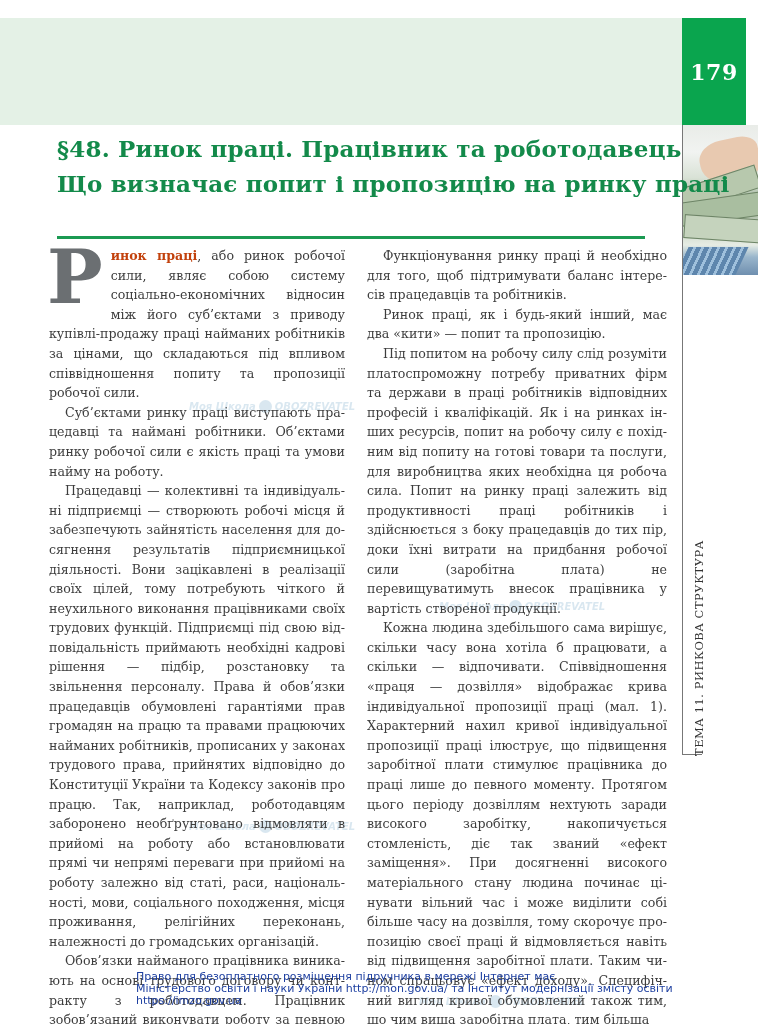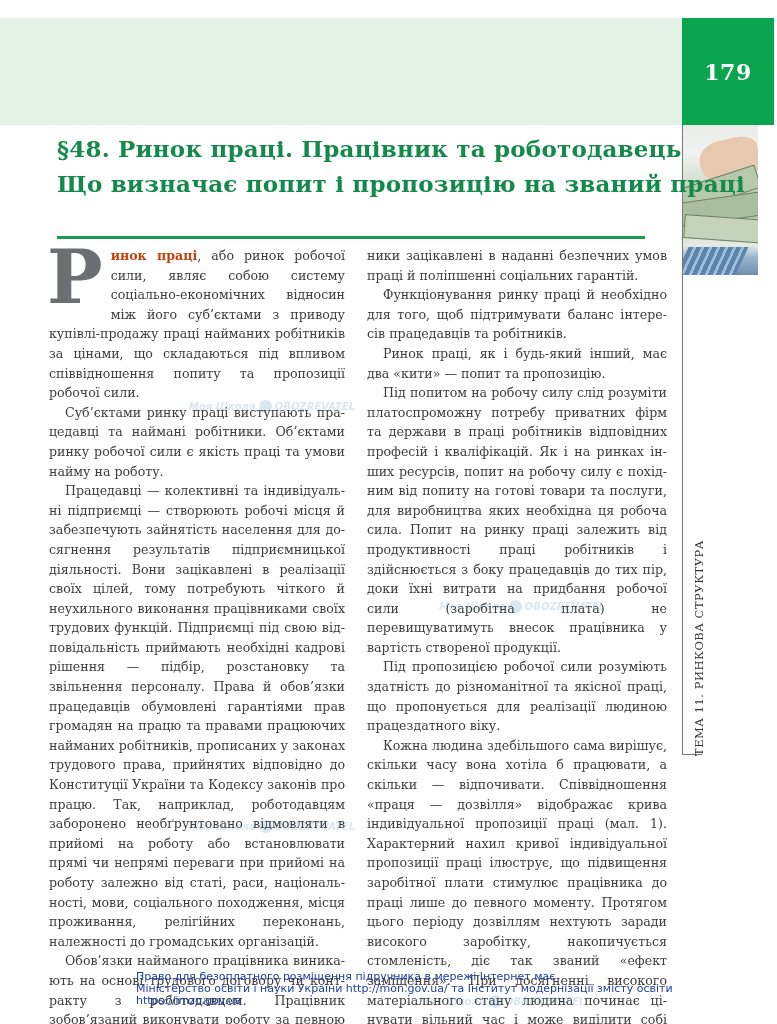--- a/index.html
+++ b/index.html
@@ -7,21 +7,21 @@
       width: 777px; height: 1024px; position: relative; overflow: hidden;
       background: #ffffff;
       font-family: "DejaVu Serif", "Liberation Serif", serif;
       color: #3a3a3a;
     }
     .header-band {
       position: absolute; left: 0; top: 18px; width: 682px; height: 107px;
       background: #e4f1e6;
     }
     .page-tab {
-      position: absolute; left: 682px; top: 18px; width: 92px; height: 107px;
+      position: absolute; left: 682px; top: 18px; width: 64px; height: 107px;
       background: #0aa54e;
       display: flex; align-items: center; justify-content: center; text-align: right;
     }
     .page-number {
       color: #ffffff; font-family: "DejaVu Serif", serif; font-weight: bold;
       font-size: 22px; letter-spacing: 0.5px;
     }
     .side-photo {
       position: absolute; left: 682px; top: 125px; width: 76px; height: 150px;
       background: linear-gradient(180deg, #e9ece8 0%, #f1f3f1 18%, #d9e2d6 35%, #9fb39a 52%, #c8d4c3 68%, #e6ece4 80%, #9ab6cc 88%, #6f8faf 100%);
@@ -127,38 +127,36 @@
 </div>
 <div class="side-rule"></div>
 <div class="side-rule-foot"></div>
 
 <div class="topic-label">
   <span>ТЕМА 11. РИНКОВА СТРУКТУРА</span>
 </div>
 
 <div class="title">
   <div>§48. Ринок праці. Працівник та роботодавець</div>
-  <div>Що визначає попит і пропозицію на званий праці</div>
+  <div>Що визначає попит і пропозицію на ринку праці</div>
 </div>
 <div class="title-underline"></div>
 
 <div class="column col-left">
   <p class="no-indent">
     <span class="dropcap">Р</span><b>инок праці</b><span>, або ринок робочої сили, являє собою систему соціально-еконо­мічних відносин між його суб’єктами з приводу купівлі-продажу праці найманих робітників за цінами, що складаються під впливом співвідношення попиту та пропози­ції робочої сили.</span>
   </p>
   <p>Суб’єктами ринку праці виступають пра­цедавці та наймані робітники. Об’єктами ринку робочої сили є якість праці та умови найму на роботу.</p>
   <p>Працедавці — колективні та індивідуаль­ні підприємці — створюють робочі місця й забезпечують зайнятість населення для до­сягнення результатів підприємницької діяль­ності. Вони зацікавлені в реалізації своїх цілей, тому потребують чіткого й неухиль­ного виконання працівниками своїх тру­дових функцій. Підприємці під свою від­повідальність приймають необхідні кадрові рішення — підбір, розстановку та звільнення персоналу. Права й обов’язки працедавців обу­мовлені гарантіями прав громадян на працю та правами працюючих найманих робітників, прописаних у законах трудового права, при­йнятих відповідно до Конституції України та Кодексу законів про працю. Так, наприклад, роботодавцям заборонено необґрунтовано від­мовляти в прийомі на роботу або встановлю­вати прямі чи непрямі переваги при прийомі на роботу залежно від статі, раси, національ­ності, мови, соціального походження, місця проживання, релігійних переконань, належ­ності до громадських організацій.</p>
   <p>Обов’язки найманого працівника виника­ють на основі трудового договору чи конт­ракту з роботодавцем. Працівник зобов’язаний виконувати роботу за певною спеціальністю, кваліфікацією чи посадою, підкорятися пра­вилам внутрішнього трудового розпорядку, розпорядженням керівників різних рівнів, виконувати вимоги установчих та інших вну­трішніх документів організації, дотримува­тися трудової дисципліни. Наймані праців­</p>
 </div>
 
 <div class="column col-right">
-  <p class="no-indent">ники зацікавлені в наданні безпечних умов праці й поліпшенні соціальних гарантій.</p>
   <p>Функціонування ринку праці й необхідно для того, щоб підтримувати баланс інтере­сів працедавців та робітників.</p>
   <p>Ринок праці, як і будь-який інший, має два «кити» — попит та пропозицію.</p>
   <p>Під попитом на робочу силу слід розумі­ти платоспроможну потребу приватних фірм та держави в праці робітників відповідних професій і кваліфікацій. Як і на ринках ін­ших ресурсів, попит на робочу силу є похід­ним від попиту на готові товари та послуги, для виробництва яких необхідна ця робоча сила. Попит на ринку праці залежить від про­дуктивності праці робітників і здійснюється з боку працедавців до тих пір, доки їхні ви­трати на придбання робочої сили (заробітна плата) не перевищуватимуть внесок праців­ника у вартість створеної продукції.</p>
-  <p>Під пропозицією робочої сили розуміють здатність до різноманітної та якісної праці, що пропонується для реалізації людиною працездатного віку.</p>
   <p>Кожна людина здебільшого сама вирішує, скільки часу вона хотіла б працювати, а скіль­ки — відпочивати. Співвідношення «праця — дозвілля» відображає крива індивідуальної пропозиції праці (мал. 1). Характерний на­хил кривої індивідуальної пропозиції праці ілюструє, що підвищення заробітної плати стимулює працівника до праці лише до пев­ного моменту. Протягом цього періоду дозвіл­лям нехтують заради високого заробітку, накопичується стомленість, діє так званий «ефект заміщення». При досягненні високо­го матеріального стану людина починає ці­нувати вільний час і може виділити собі більше часу на дозвілля, тому скорочує про­позицію своєї праці й відмовляється навіть від підвищення заробітної плати. Таким чи­ном спрацьовує «ефект доходу». Специфіч­ний вигляд кривої обумовлений також тим, що чим вища заробітна плата, тим більша</p>
 </div>
 
 <div class="footer">
   <div>Право для безоплатного розміщення підручника в мережі Інтернет має</div>
   <div>Міністерство освіти і науки України http://mon.gov.ua/ та Інститут модернізації змісту освіти https://imzo.gov.ua</div>
 </div>
 
 </body></html>

